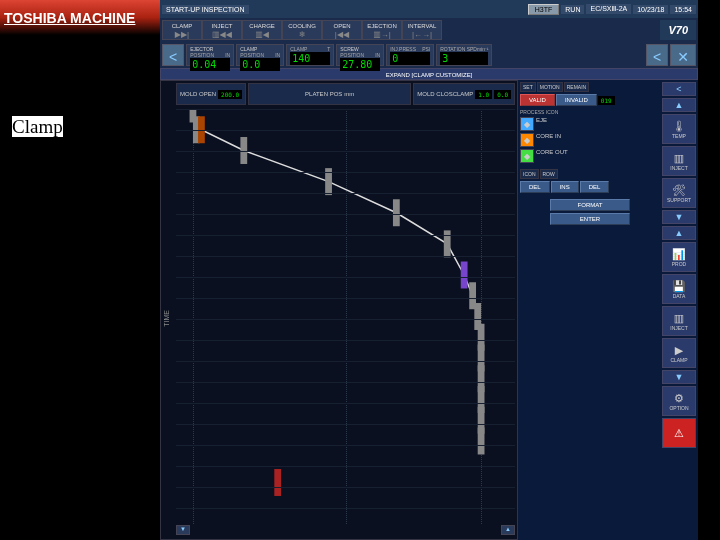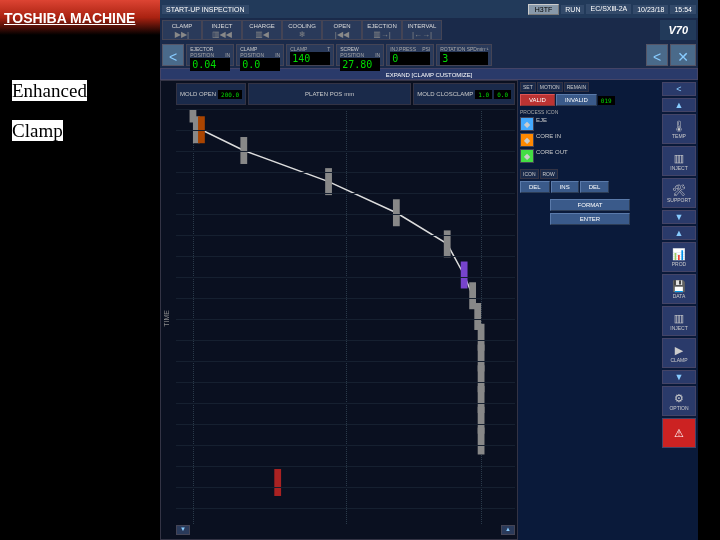--- a/index.html
+++ b/index.html
@@ -57,21 +57,21 @@
 .sidebar .sb.alert{background:#c22;color:#fff}
 </style>
 </head>
 <body>
 
 <div class="logo-area">
   <span class="logo-text">TOSHIBA MACHINE</span>
 </div>
 
 <div class="slide-text">
-  <div>Enhanced</div><br>
+  <br>
   <br>
   <div>Clamp</div>
 </div>
 
 <div class="hmi">
 
   <div class="topbar">
     <span class="lbl">START-UP INSPECTION</span>
     <span class="spacer"></span>
     <span class="btn">H3TF</span>

